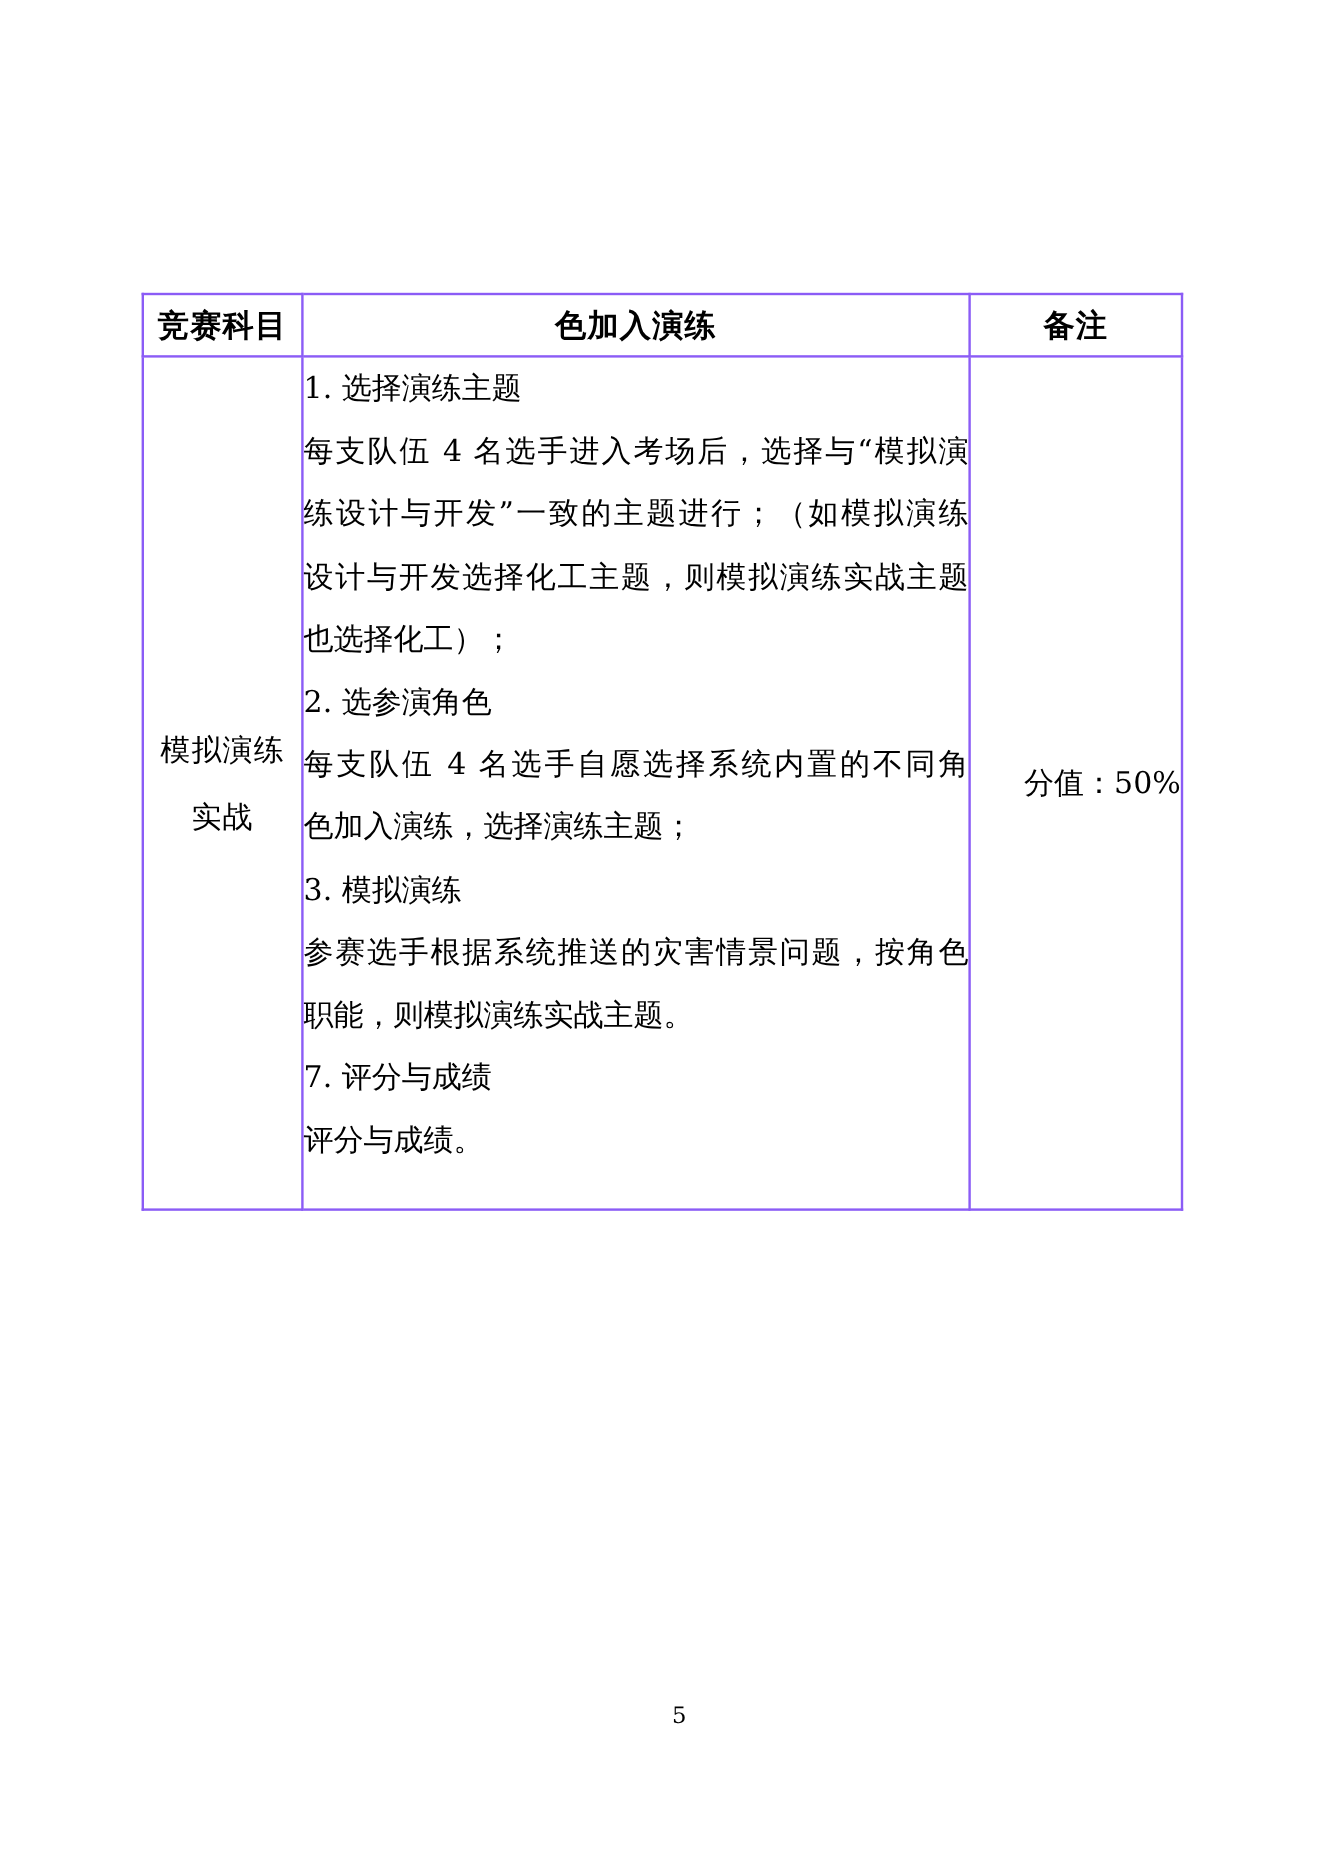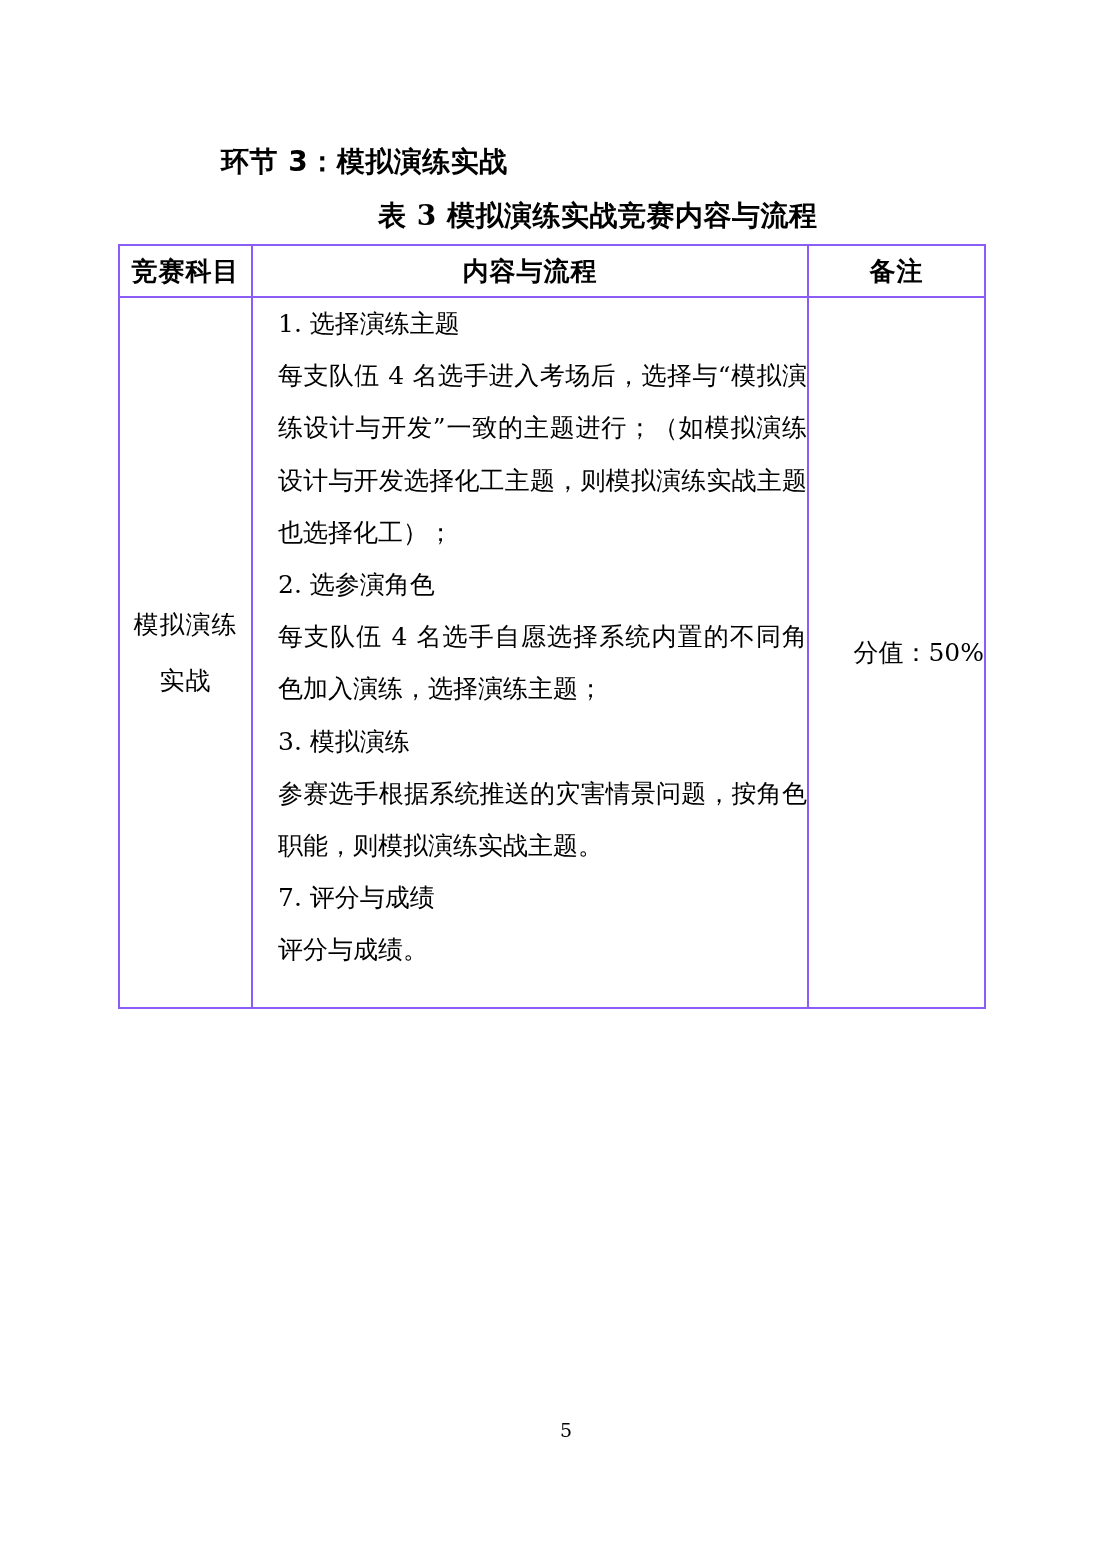--- a/index.html
+++ b/index.html
@@ -71,21 +71,20 @@
   .content-cell {
     vertical-align: top;
     padding: 23px 10px 0 12px;
     font-size: 25px;
     overflow: hidden;
   }
   .content-line {
     height: 52.2px;
     line-height: 52.2px;
     text-align: left;
-    margin-left: 25px;
   }
   .content-line.jfull {
     text-align: justify;
     text-align-last: justify;
   }
   .remark-cell {
     vertical-align: middle;
     text-align: right;
     padding-left: 11px;
     font-size: 25px;
@@ -99,34 +98,32 @@
     box-sizing: border-box;
     text-align: center;
     font-size: 19px;
   }
 </style>
 </head>
 <body>
 
 <div id="page">
 
-  <div class="heading">环节 3：模拟演练实战</div>
 
-  <div class="table-title">表 3 模拟演练实战竞赛内容与流程</div>
 
   <table class="main-table">
     <colgroup>
       <col class="col-subject">
       <col class="col-content">
       <col class="col-remark">
     </colgroup>
     <thead>
       <tr>
         <th>竞赛科目</th>
-        <th>内容与流程</th>
+        <th>色加入演练</th>
         <th>备注</th>
       </tr>
     </thead>
     <tbody>
       <tr class="body-row">
         <td class="subject-cell">
           <div>
               <div class="subject-line">模拟演练</div>
               <div class="subject-line">实战</div>
             </div>

